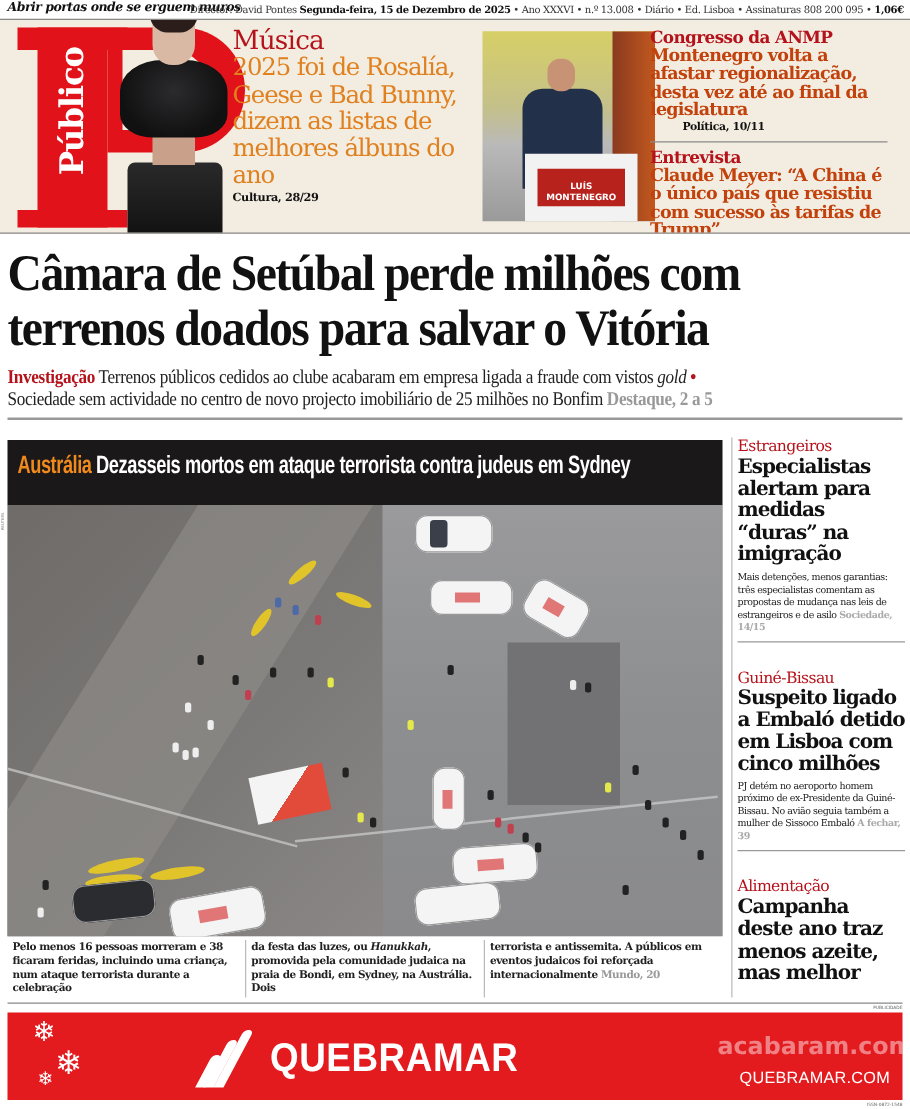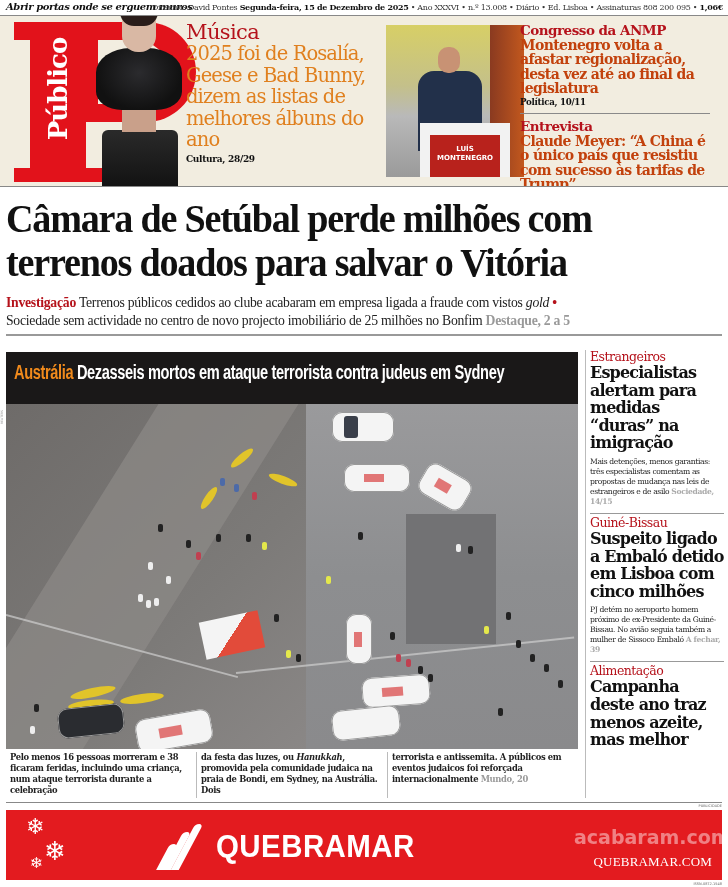--- a/index.html
+++ b/index.html
@@ -34,28 +34,28 @@
   .music-kicker { color: #b5121b; font-size: 21px; line-height: 22px; letter-spacing: -0.6px; font-family: "DejaVu Serif", serif; }
   .music-head { color: #e0801f; font-size: 19.5px; line-height: 21.5px; letter-spacing: -0.9px; font-family: "DejaVu Serif", serif; }
   .music-ref { font-size: 9px; font-weight: bold; margin-top: 3px; letter-spacing: -0.3px; }
 
   .pm-photo { position: absolute; left: 386px; top: 9px; width: 138px; height: 152px; background: linear-gradient(180deg, #d7cf66 0%, #c4c08a 40%, #b9b9b9 60%, #9a9a9a 100%); overflow: hidden; }
   .pm-photo .curtain { position: absolute; right: 0; top: 0; width: 34px; height: 152px; background: linear-gradient(90deg, #8a3a20, #c2581e); }
   .pm-photo .man { position: absolute; left: 26px; top: 22px; width: 76px; height: 110px; }
   .pm-photo .man .face { position: absolute; left: 26px; top: 0; width: 22px; height: 26px; background: #c89274; border-radius: 10px; }
   .pm-photo .man .suit { position: absolute; left: 6px; top: 24px; width: 64px; height: 80px; background: #22304a; border-radius: 16px 16px 0 0; }
   .pm-photo .lectern { position: absolute; left: 34px; top: 98px; width: 90px; height: 56px; background: #f2f2f2; }
-  .pm-photo .sign { position: absolute; left: 44px; top: 110px; width: 70px; height: 42px; background: #b8221c; color: #fff; font-family: "DejaVu Sans", sans-serif; font-weight: bold; font-size: 7px; text-align: center; line-height: 9px; padding-top: 10px; }
+  .pm-photo .sign { position: absolute; left: 44px; top: 110px; width: 70px; height: 30px; background: #b8221c; color: #fff; font-family: "DejaVu Sans", sans-serif; font-weight: bold; font-size: 7px; text-align: center; line-height: 9px; padding-top: 10px; }
 
   .side-stories { position: absolute; left: 520px; top: 7px; width: 190px; }
   .side-story { padding-bottom: 6px; }
   .side-story + .side-story { border-top: 1px solid #8a8a8a; padding-top: 5px; }
   .side-kicker { color: #b5121b; font-weight: bold; font-size: 13.5px; line-height: 15px; letter-spacing: -0.5px; }
   .side-head { color: #c2410c; font-weight: bold; font-size: 14px; line-height: 14.3px; letter-spacing: -0.6px; }
-  .side-ref { font-size: 8.7px; font-weight: bold; margin-top: 2px; letter-spacing: -0.3px; }
+  .side-ref { font-size: 8.7px; font-weight: bold; margin-top: 2px; letter-spacing: -0.3px; margin-left: 26px; }
 
   
   .main-head { position: absolute; left: 6px; top: 196px; width: 720px; font-family: "Liberation Serif", serif; font-weight: bold; font-size: 41px; line-height: 44px; letter-spacing: -1.3px; color: #111; transform: scaleX(0.93); transform-origin: left top; }
   .main-sub { position: absolute; left: 6px; top: 293px; width: 760px; font-family: "Liberation Serif", serif; font-size: 15.5px; line-height: 17.5px; letter-spacing: -0.3px; color: #222; transform: scaleX(0.885); transform-origin: left top; }
   .main-sub .kicker { color: #b5121b; font-weight: bold; }
   .main-sub .ref { color: #999; font-weight: bold; }
   .main-sub .dot { color: #b5121b; font-weight: bold; }
   .rule-main { position: absolute; left: 6px; top: 334px; width: 716px; height: 2px; background: #999; }
 
   
@@ -86,35 +86,35 @@
   .captions { position: absolute; left: 6px; top: 752px; width: 572px; height: 46px; display: flex; }
   .cap-col { flex: 1; font-family: "DejaVu Serif", serif; font-weight: bold; font-size: 8.4px; line-height: 11px; letter-spacing: -0.35px; padding: 0 4px; color: #222; }
   .cap-col + .cap-col { border-left: 1px solid #bbb; }
   .cap-col .ref { color: #999; font-weight: bold; }
   .cap-col i { font-style: italic; }
   .rule-bottom { position: absolute; left: 6px; top: 802px; width: 716px; height: 1px; background: #888; }
 
   
   .right-col { position: absolute; left: 585px; top: 350px; width: 139px; border-left: 1px solid #bbb; padding-left: 4px; height: 448px; }
   .r-story { padding-bottom: 6px; }
-  .r-story + .r-story { border-top: 1px solid #999; padding-top: 2px; }
+  .r-story + .r-story { border-top: 1px solid #999; padding-top: 21px; }
   .r-kicker { color: #b5121b; font-size: 12.5px; line-height: 14px; letter-spacing: -0.5px; font-family: "DejaVu Serif", serif; }
   .r-head { font-weight: bold; font-size: 16px; line-height: 17.6px; letter-spacing: -0.8px; color: #111; font-family: "DejaVu Serif", serif; }
   .r-body { font-size: 7.6px; line-height: 10px; letter-spacing: -0.35px; margin-top: 5px; color: #222; }
   .r-body .ref { color: #aaa; font-weight: bold; }
 
   
   .ad-label { position: absolute; right: 6px; top: 804px; font-size: 3.5px; color: #666; font-family: "DejaVu Sans", sans-serif; }
   .ad { position: absolute; left: 6px; top: 810px; width: 716px; height: 70px; background: #e31b1f; overflow: hidden; }
   .snow { position: absolute; color: #ffffff; font-family: "DejaVu Sans", sans-serif; line-height: 1; }
   .ad-logo { position: absolute; left: 153px; top: 14px; width: 34px; height: 46px; }
   .ad-logo .stripe { position: absolute; bottom: 0; width: 8px; height: 46px; background: #fff; transform: skewX(-28deg); border-radius: 6px 6px 0 0; }
   .ad-brand { position: absolute; left: 210px; top: 18px; color: #fff; font-family: "Liberation Sans", sans-serif; font-weight: bold; font-size: 32px; letter-spacing: 0.5px; transform: scaleX(0.92); transform-origin: left top; }
   .ad-watermark { position: absolute; left: 568px; top: 16px; color: rgba(255,255,255,0.45); font-family: "DejaVu Sans", sans-serif; font-weight: bold; font-size: 19px; }
-  .ad-url { position: absolute; right: 10px; top: 44px; color: #fff; font-family: Liberation Serif, serif; font-size: 13px; letter-spacing: 0.2px; }
+  .ad-url { position: absolute; right: 10px; top: 44px; color: #fff; font-family: Liberation Sans, sans-serif; font-size: 13px; letter-spacing: 0.2px; }
   .issn { position: absolute; right: 6px; top: 882px; font-size: 3.5px; color: #666; font-family: "DejaVu Sans", sans-serif; }
 </style>
 </head>
 <body>
 
 <div class="topstrip">
   <span class="slogan">Abrir portas onde se erguem muros</span>
   <span class="masthead-info"><span>Director: David Pontes</span> <b>Segunda-feira, 15 de Dezembro de 2025</b><span> • Ano XXXVI • n.º 13.008 • Diário • Ed. Lisboa • Assinaturas 808 200 095  • </span><b>1,06€</b></span>
 </div>
 

